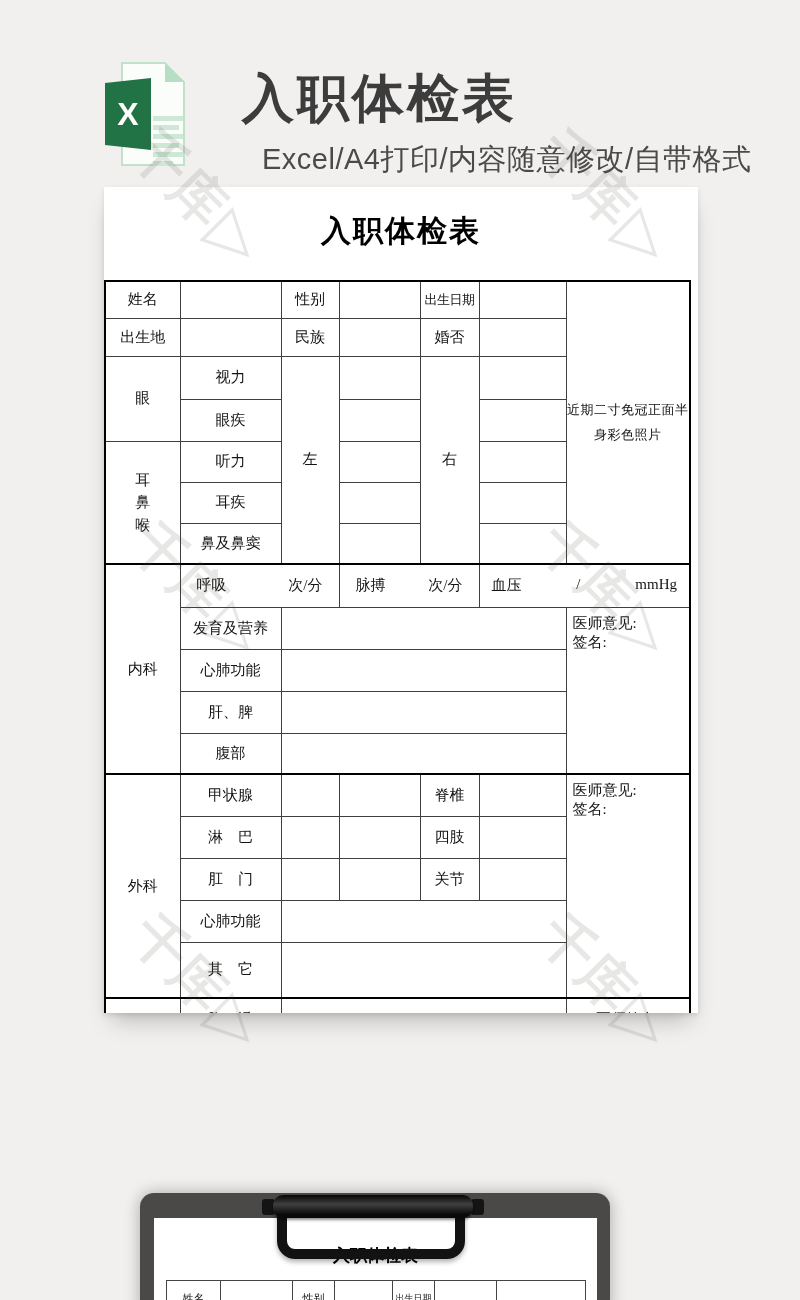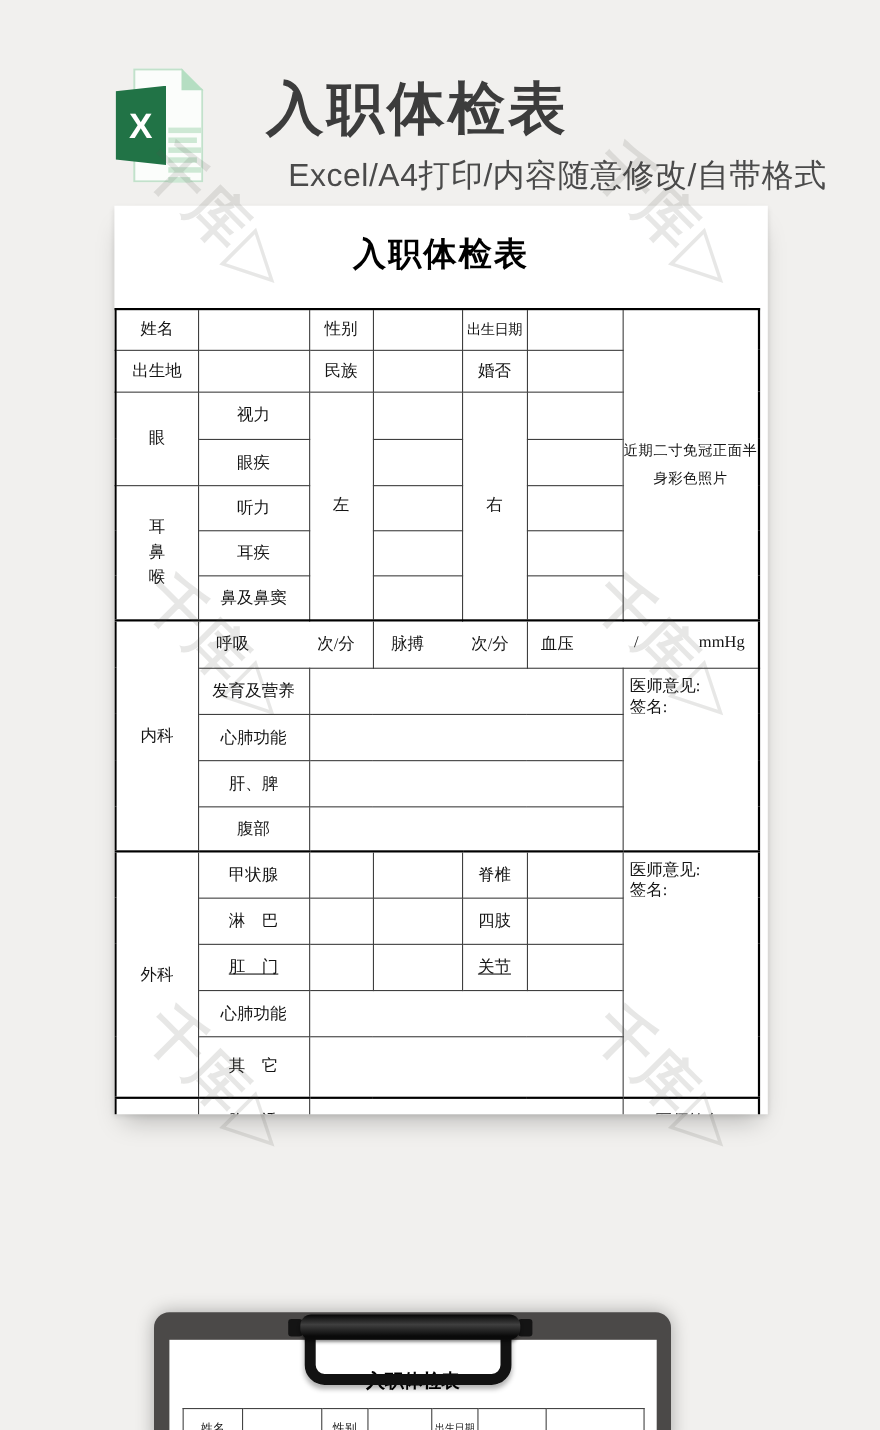--- a/index.html
+++ b/index.html
@@ -213,21 +213,21 @@
             </div>
           </td>
         </tr>
         <tr style="height: 42px;">
           <td>淋　巴</td>
           <td></td>
           <td></td>
           <td>四肢</td>
           <td></td>
         </tr>
-        <tr style="height: 42px; text-decoration: underline;">
+        <tr style="height: 42px;">
           <td>肛　门</td>
           <td></td>
           <td></td>
           <td>关节</td>
           <td></td>
         </tr>
         <tr style="height: 42px;">
           <td>心肺功能</td>
           <td colspan="4"></td>
         </tr>

